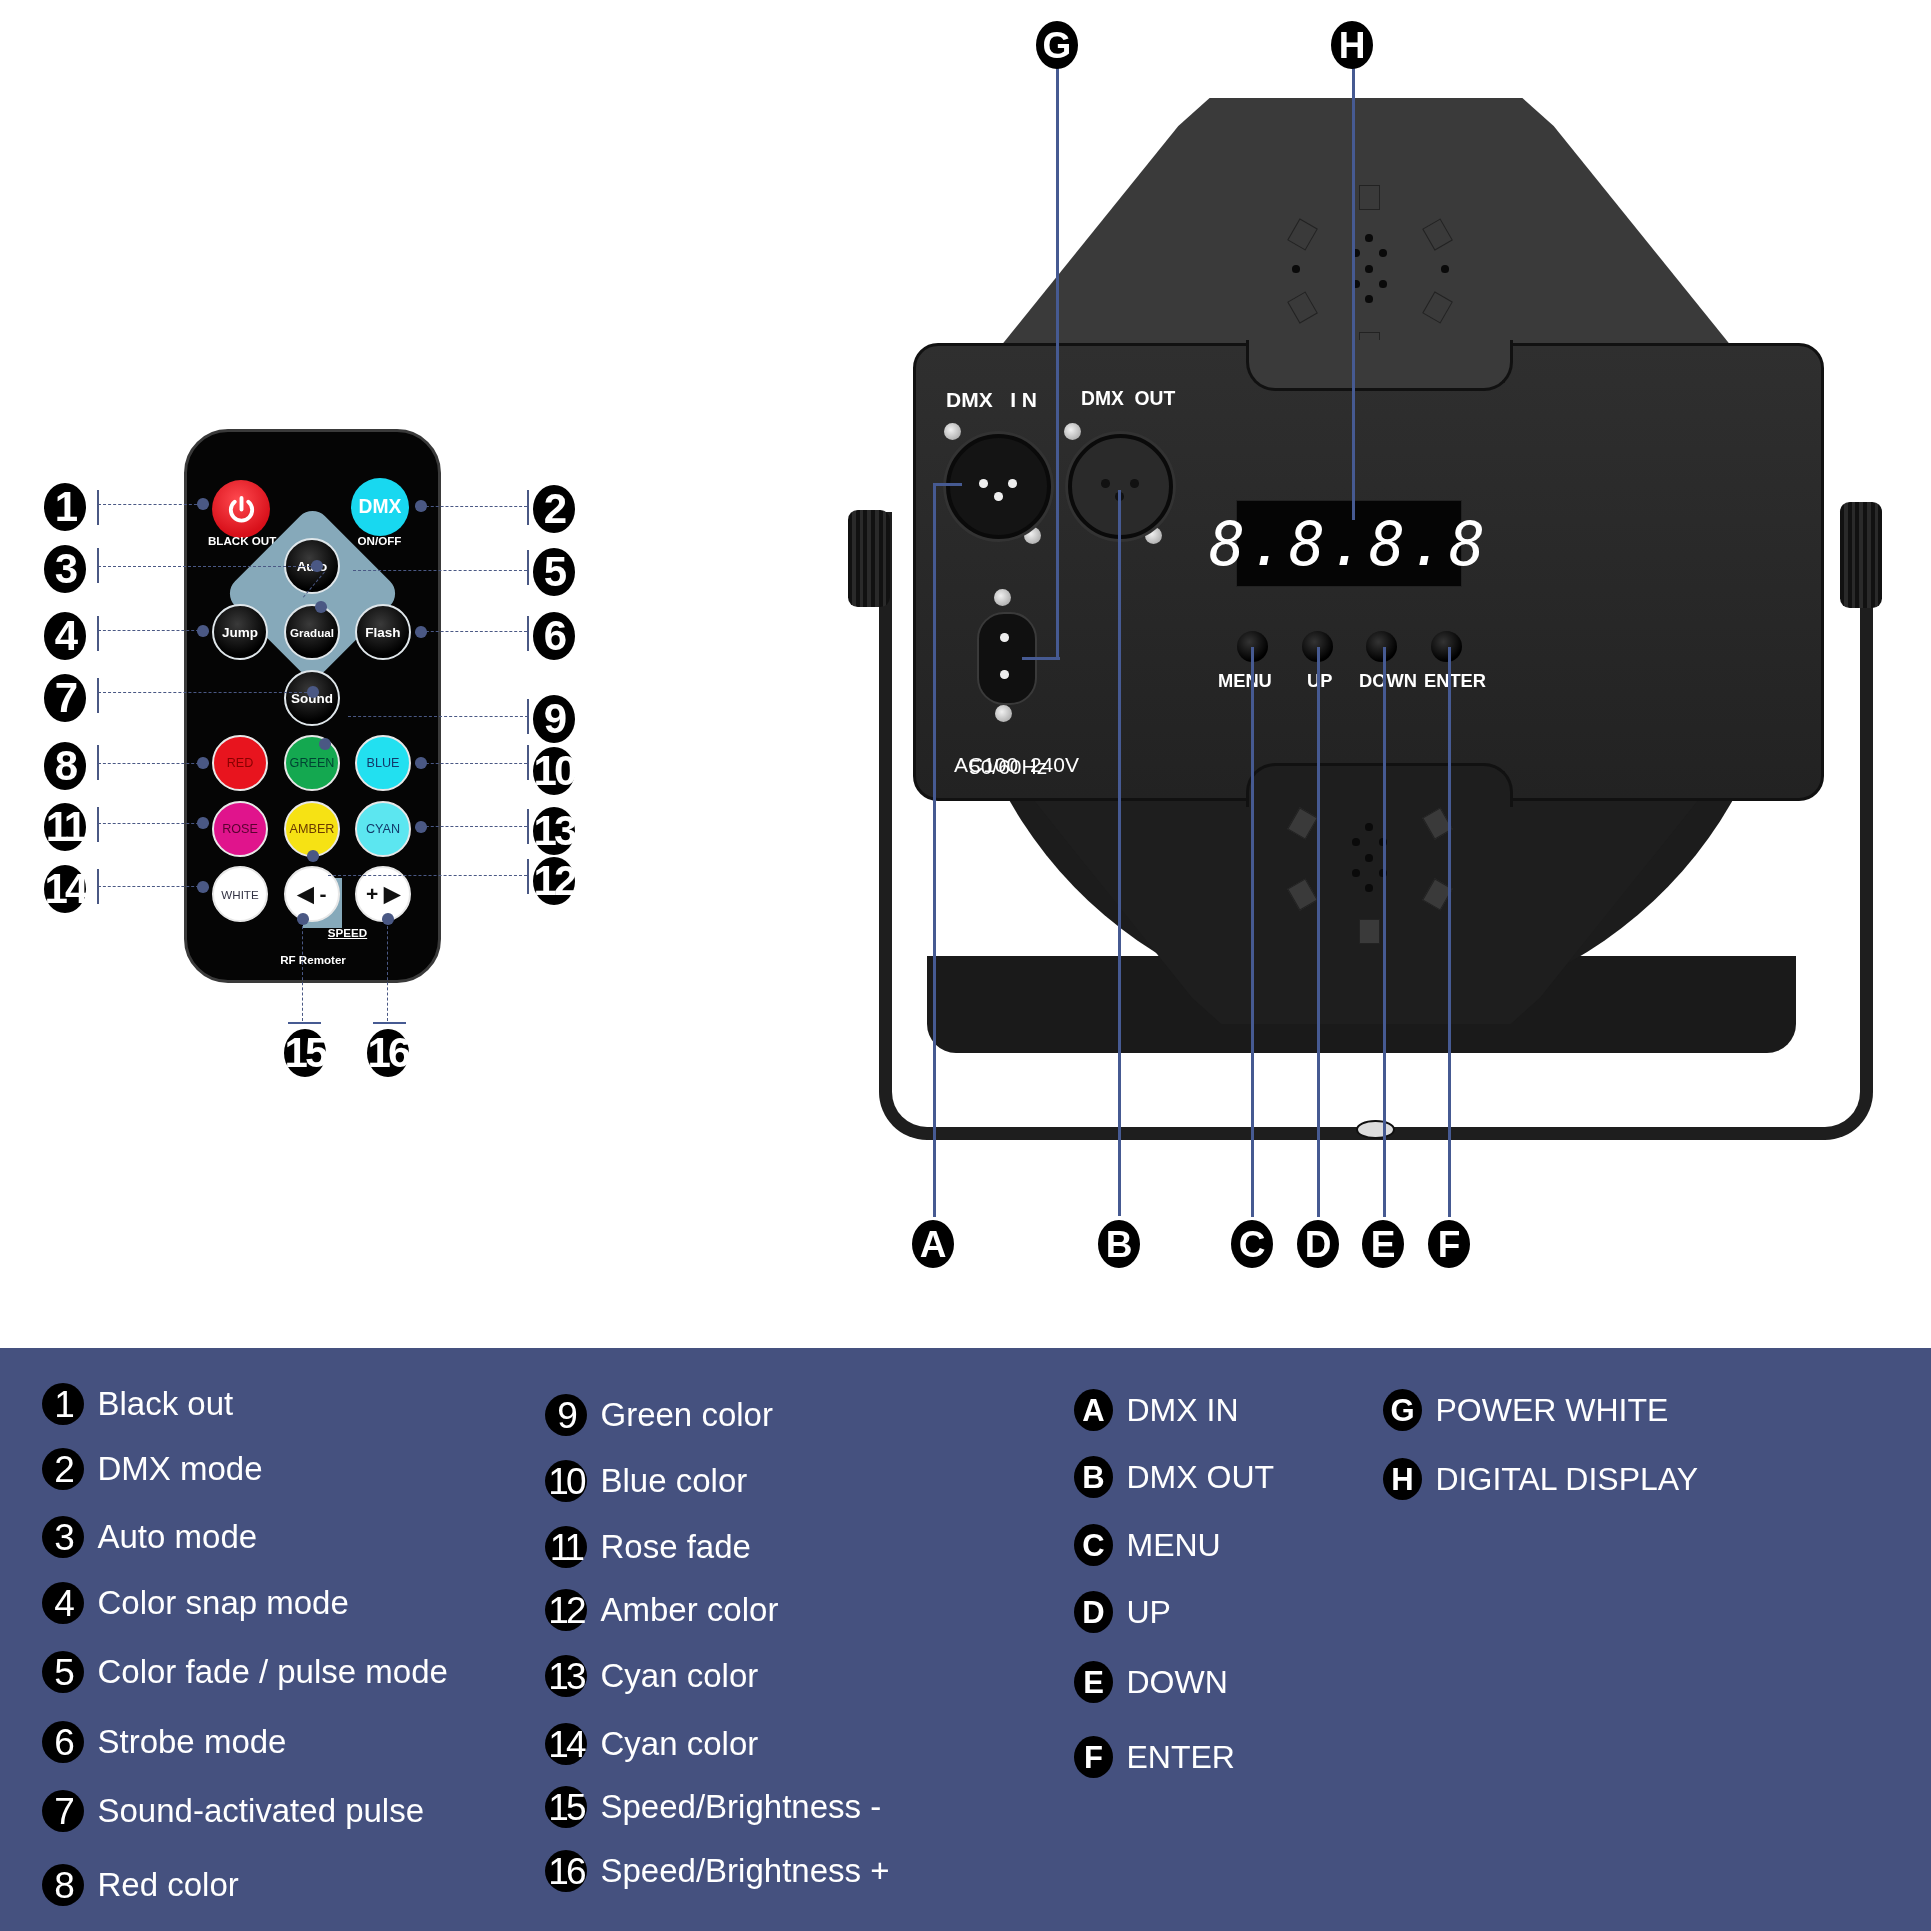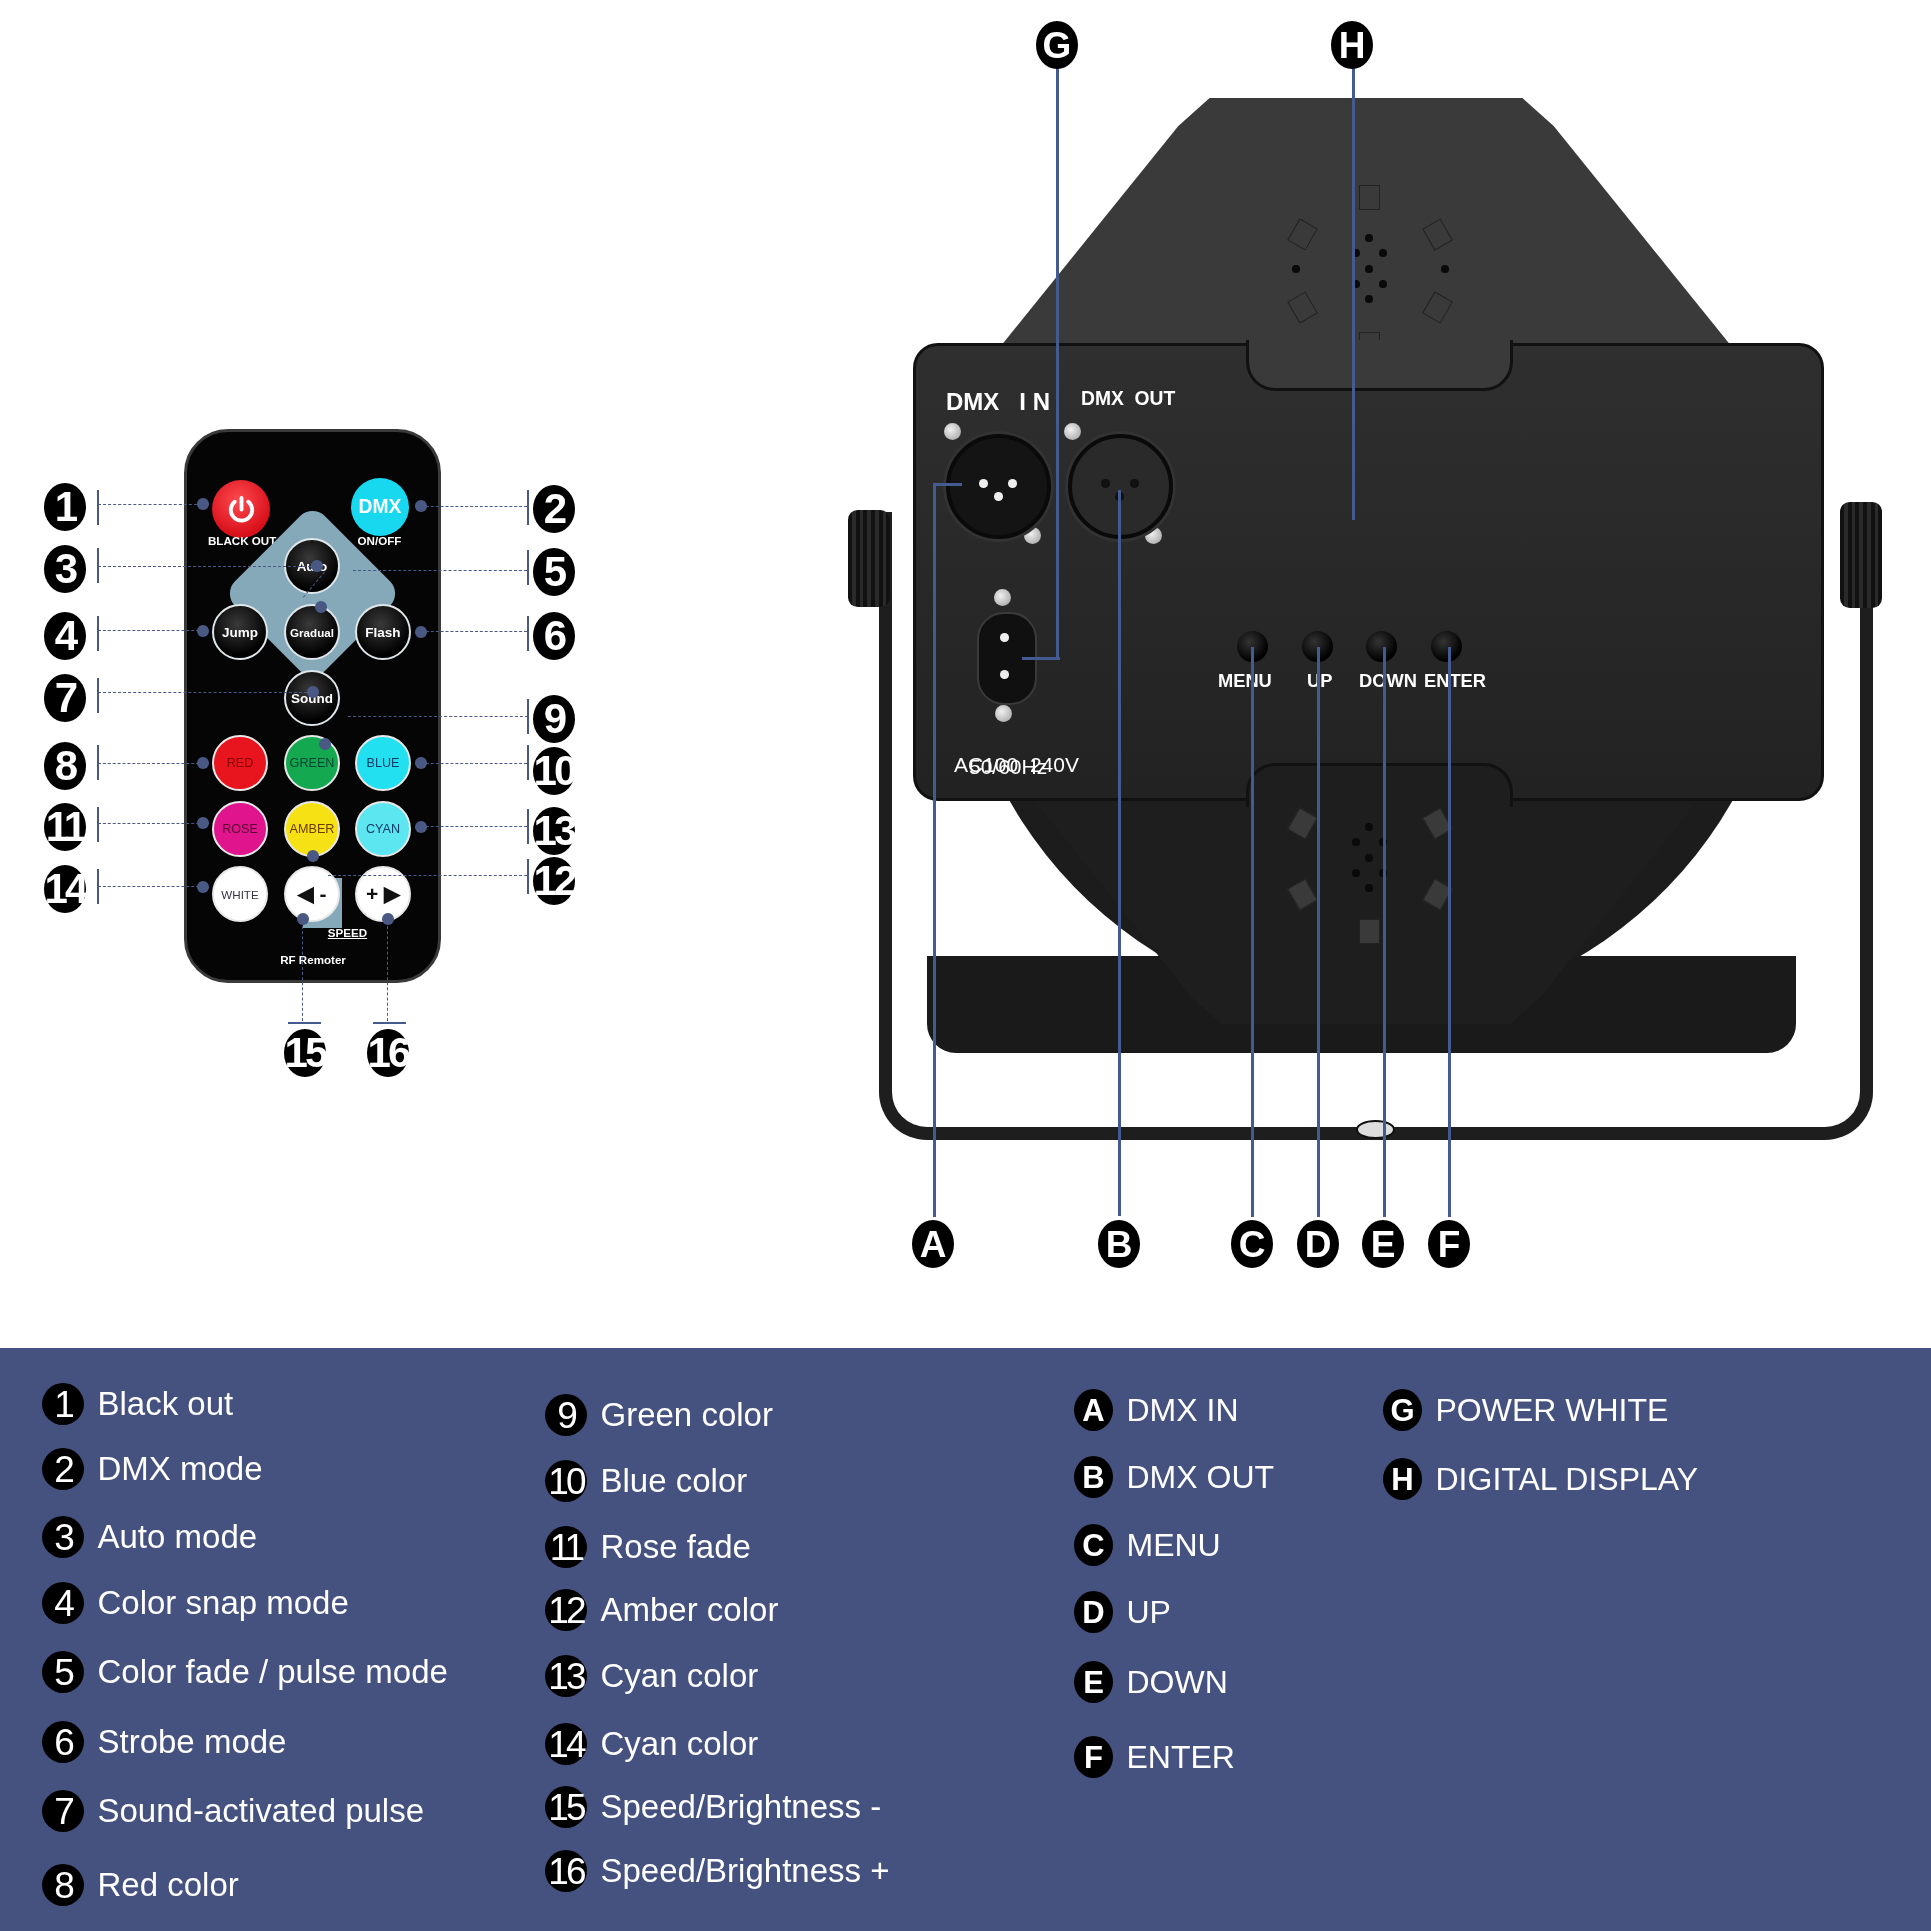--- a/index.html
+++ b/index.html
@@ -237,21 +237,21 @@
   <div class="grille-dot" style="left:1352px;top:869px;"></div>
   <div class="grille-dot" style="left:1379px;top:869px;"></div>
   <div class="grille-dot" style="left:1365px;top:884px;"></div>
 
   <div class="abs" style="left:913px;top:343px;width:911px;height:458px;background:linear-gradient(180deg,#2f2f2f,#222);border:3.9px solid #111;border-radius:25px;box-sizing:border-box;"></div>
 
   <div class="abs" style="left:1246px;top:340px;width:261px;height:48px;background:#3a3a3a;border-radius:0 0 29px 29px;border:3.9px solid #111;border-top:none;"></div>
 
   <div class="abs" style="left:1246px;top:763px;width:261px;height:41px;background:#1e1e1e;border-radius:29px 29px 0 0;border:3.9px solid #111;border-bottom:none;"></div>
 
-  <div class="fixlabel" style="left:946px;top:388px;font-size:24px;white-space:pre;">DMX   I N</div>
+  <div class="fixlabel" style="left:946px;top:388px;font-size:21px;white-space:pre;">DMX   I N</div>
   <div class="fixlabel" style="left:1081px;top:388px;font-size:19.3px;white-space:pre;">DMX  OUT</div>
 
   <div class="screw" style="left:944px;top:423px;"></div>
   <div class="screw" style="left:1024px;top:527px;"></div>
   <div class="xlr" style="left:946px;top:434px;"></div>
   <div class="pin" style="left:979px;top:479px;"></div>
   <div class="pin" style="left:1008px;top:479px;"></div>
   <div class="pin" style="left:994px;top:492px;"></div>
 
   <div class="screw" style="left:1064px;top:423px;"></div>
@@ -262,20 +262,23 @@
   <div class="pin" style="left:1115px;top:492px;background:#111;"></div>
 
   <div class="screw" style="left:994px;top:589px;"></div>
   <div class="abs" style="left:977px;top:612px;width:56px;height:89px;background:#101010;border:2.9px solid #3a3a3a;border-radius:27px;"></div>
   <div class="pin" style="left:1000px;top:633px;"></div>
   <div class="pin" style="left:1000px;top:670px;"></div>
   <div class="screw" style="left:995px;top:705px;"></div>
   <div class="fixlabel" style="left:954px;top:753px;font-size:21px;font-weight:normal;white-space:pre;">AC100  240V</div>
   <div class="fixlabel" style="left:969px;top:755px;font-size:21px;font-weight:normal;">50/60Hz</div>
 
+  <div class="abs" style="left:1236px;top:500px;width:224px;height:85px;background:#050505;border:1.9px solid #222;display:flex;align-items:center;justify-content:center;">
+    <span style="color:#fff;font-family:'DejaVu Sans Mono',monospace;font-size:60px;font-style:italic;letter-spacing:3.9px;">8.8.8.8</span>
+  </div>
 
   <div class="seg-btn" style="left:1237px;top:631px;"></div>
   <div class="seg-btn" style="left:1302px;top:631px;"></div>
   <div class="seg-btn" style="left:1366px;top:631px;"></div>
   <div class="seg-btn" style="left:1431px;top:631px;"></div>
   <div class="fixlabel" style="left:1218px;top:670px;font-size:18.3px;">MENU</div>
   <div class="fixlabel" style="left:1307px;top:670px;font-size:18.3px;">UP</div>
   <div class="fixlabel" style="left:1359px;top:670px;font-size:18.3px;">DOWN</div>
   <div class="fixlabel" style="left:1424px;top:670px;font-size:18.3px;">ENTER</div>
 

